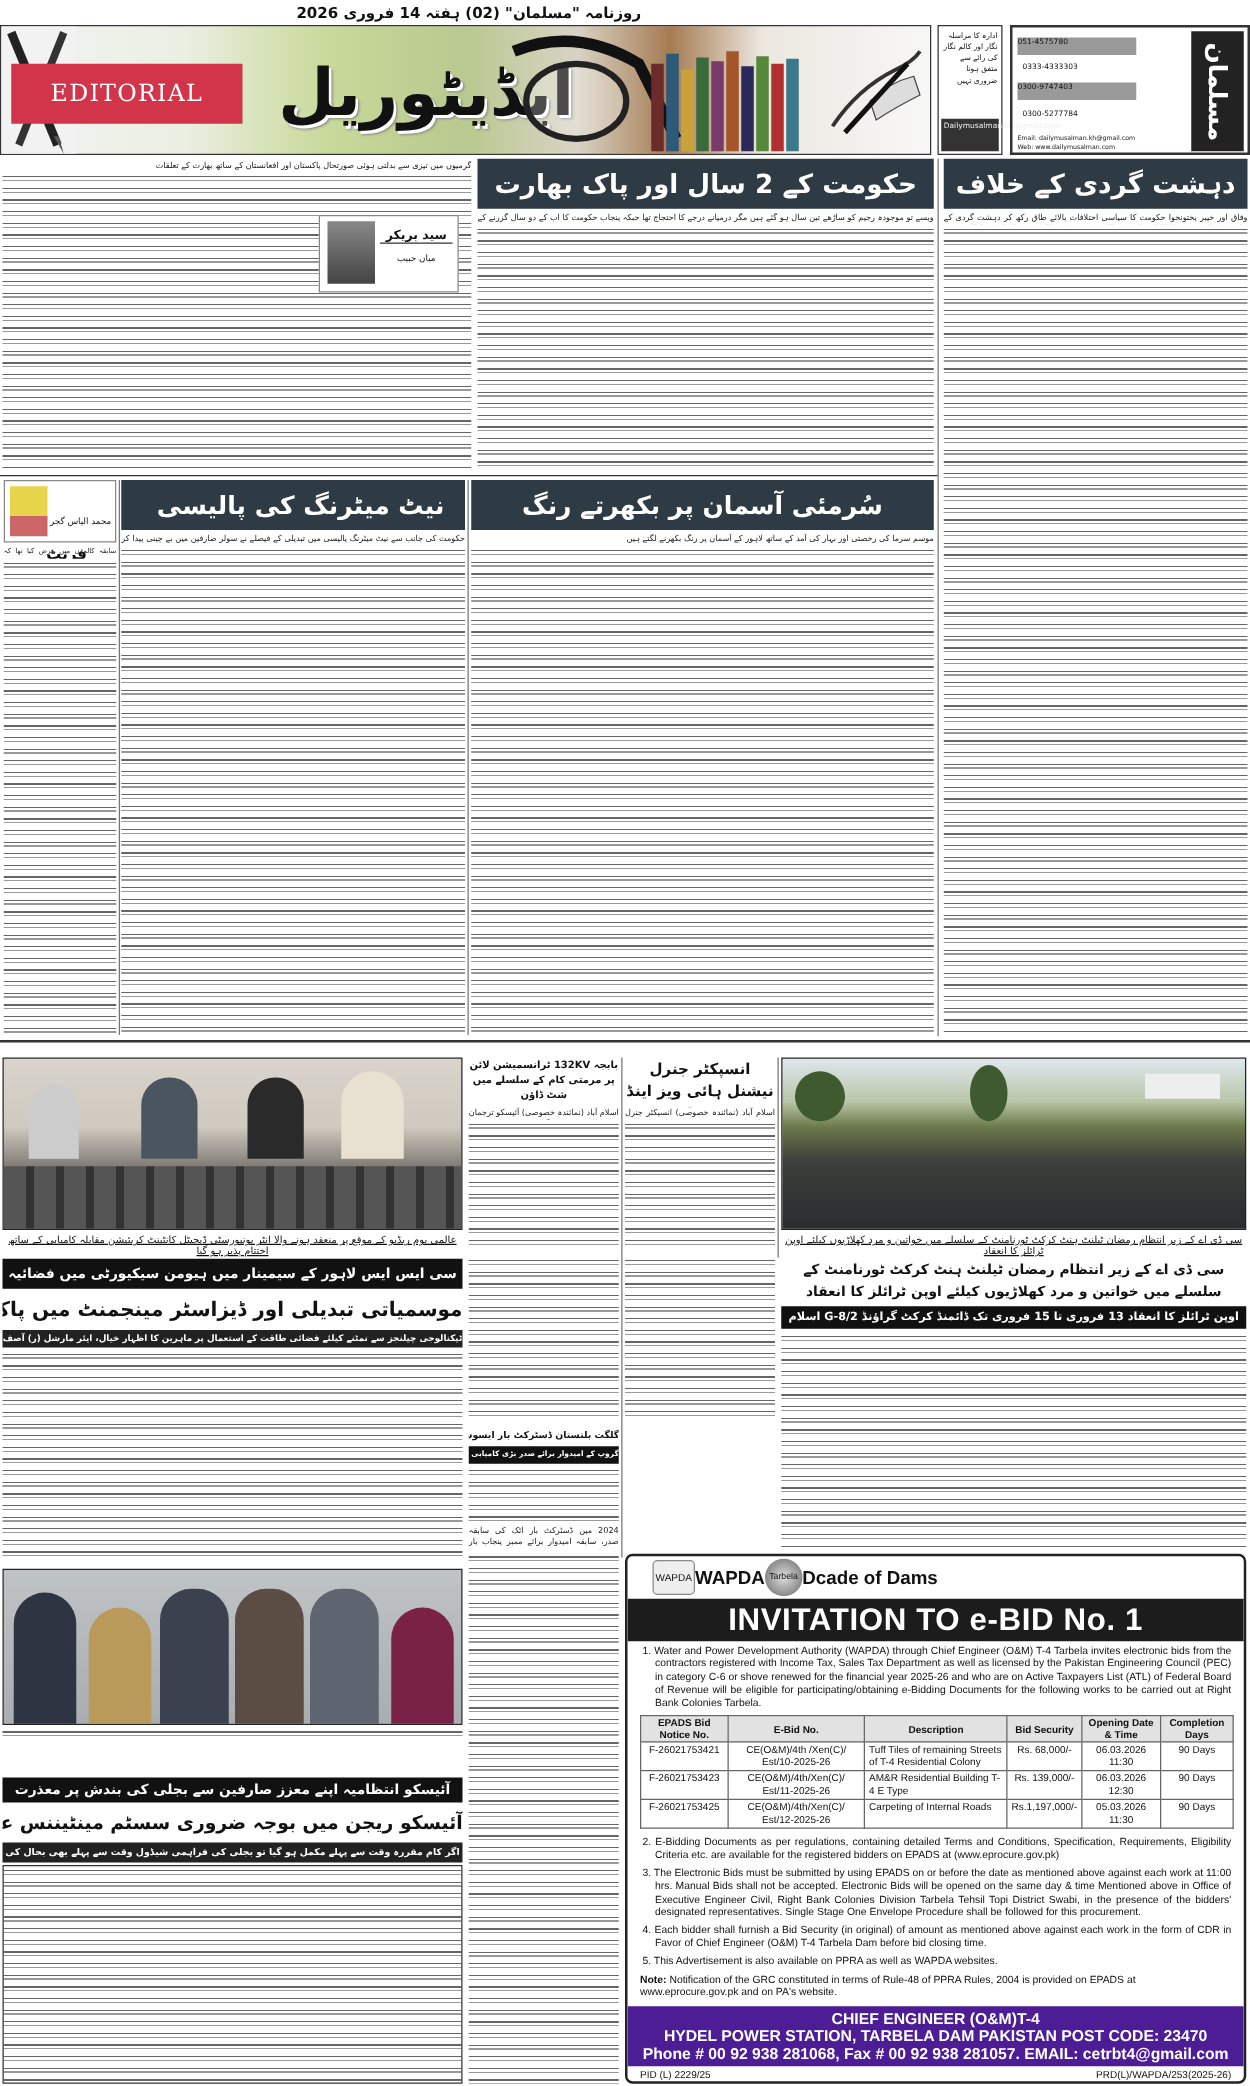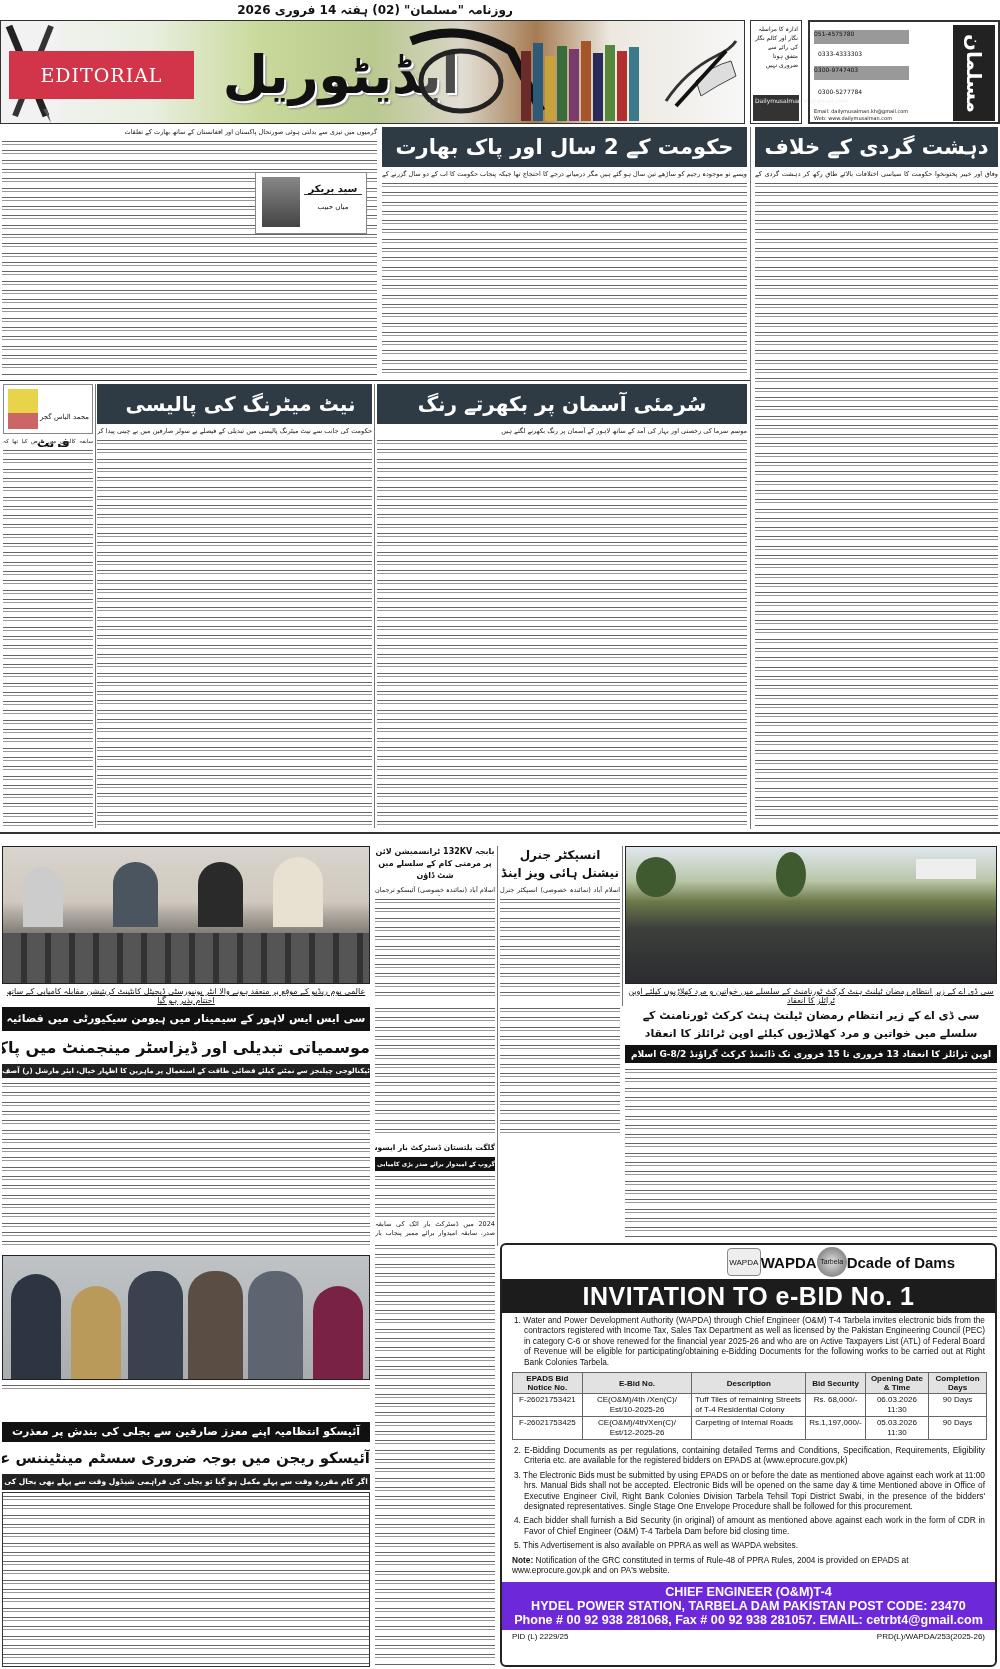--- a/index.html
+++ b/index.html
@@ -21,32 +21,32 @@
   .mast2 .logo { position: absolute; right: 3px; top: 3px; width: 42px; height: 96px; background: #222; color: #fff; font-size: 20px; font-weight: bold; writing-mode: vertical-rl; text-align: center; line-height: 42px; }
   .mast2 .strip { position: absolute; left: 4px; width: 95px; height: 14px; background: #999; }
   .hdr { background: #2e3a44; color: #fff; text-align: center; font-weight: bold; }
   .col { font-size: 6.5px; line-height: 9.3px; color: #222; text-align: justify; overflow: hidden; }
   .txt-lines { background: repeating-linear-gradient(180deg, #fff 0 3px, #666 3px 4px, #fff 4px 6px, #999 6px 7px, #fff 7px 9.3px); }
   .rule-v { position: absolute; width: 1px; background: #777; }
   .rule-h { position: absolute; height: 1px; background: #333; }
   .photo { overflow: hidden; border: 1px solid #222; }
   .caption { font-size: 8px; text-align: center; text-decoration: underline; }
   .ad-box { left: 500px; top: 1243px; width: 497px; height: 424px; border: 2px solid #222; border-radius: 6px; background: #fff; font-family: "Liberation Sans", sans-serif; overflow: hidden; }
-  .ad-top { height: 34px; display: flex; align-items: center; justify-content: flex-end; padding: 0 40px 0 20px; }
+  .ad-top { height: 34px; display: flex; align-items: center; justify-content: flex-start; padding: 0 40px 0 20px; }
   .ad-top .org { font-size: 15px; font-weight: bold; }
   .ad-logo { width: 34px; height: 28px; border: 1px solid #888; border-radius: 4px; background: #eee; font-size: 8px; text-align: center; line-height: 28px; }
   .ad-seal { width: 30px; height: 30px; border-radius: 50%; background: radial-gradient(circle, #ddd, #666); font-size: 7px; text-align: center; line-height: 30px; }
   .ad-title { background: #1c1c1c; color: #fff; font-size: 25px; font-weight: bold; text-align: center; height: 34px; line-height: 34px; letter-spacing: 0.5px; }
   .ad-p { font-size: 8.3px; line-height: 10.4px; padding: 2px 10px 2px 22px; text-indent: -10px; text-align: justify; }
   .ad-table { margin: 3px 10px 3px 10px; width: 475px; border-collapse: collapse; font-size: 8px; }
   .ad-table th { background: #e2e2e2; font-weight: bold; border: 1px solid #666; padding: 1px 2px; font-size: 8px; }
   .ad-table td { border: 1px solid #666; padding: 1px 3px; text-align: center; vertical-align: top; line-height: 10px; }
   .ad-table td.desc { text-align: left; }
   .ad-note { font-size: 8.3px; line-height: 10.4px; padding: 2px 10px; }
-  .ad-foot { background: #6d28d9; color: #fff; text-align: center; font-weight: bold; font-size: 12.6px; line-height: 14px; padding: 3px 0; margin-top: 4px; }
+  .ad-foot { background: #4c1d95; color: #fff; text-align: center; font-weight: bold; font-size: 12.6px; line-height: 14px; padding: 3px 0; margin-top: 4px; }
   .ad-bottom { display: flex; justify-content: space-between; font-size: 8px; padding: 2px 10px; }
   .byline-card { border: 1px solid #888; background: #fff; }
 </style>
 </head>
 <body>
 
 <div class="abs dateline urdu">روزنامہ "مسلمان" (02) ہفتہ 14 فروری 2026</div>
 
 <div class="abs banner">
   <svg class="abs pen-art" viewBox="0 0 60 104">
@@ -221,20 +221,28 @@
     <tbody>
       <tr>
         <td>F-26021753421</td>
         <td>CE(O&amp;M)/4th /Xen(C)/ Est/10-2025-26</td>
         <td class="desc">Tuff Tiles of remaining Streets of T-4 Residential Colony</td>
         <td>Rs. 68,000/-</td>
         <td>06.03.2026 11:30</td>
         <td>90 Days</td>
       </tr>
       <tr>
+        <td>F-26021753423</td>
+        <td>CE(O&amp;M)/4th/Xen(C)/ Est/11-2025-26</td>
+        <td class="desc">AM&amp;R Residential Building T-4 E Type</td>
+        <td>Rs. 139,000/-</td>
+        <td>06.03.2026 12:30</td>
+        <td>90 Days</td>
+      </tr>
+      <tr>
         <td>F-26021753425</td>
         <td>CE(O&amp;M)/4th/Xen(C)/ Est/12-2025-26</td>
         <td class="desc">Carpeting of Internal Roads</td>
         <td>Rs.1,197,000/-</td>
         <td>05.03.2026 11:30</td>
         <td>90 Days</td>
       </tr>
     </tbody>
   </table>
   <div class="ad-p">2. E-Bidding Documents as per regulations, containing detailed Terms and Conditions, Specification, Requirements, Eligibility Criteria etc. are available for the registered bidders on EPADS at (www.eprocure.gov.pk)</div>

